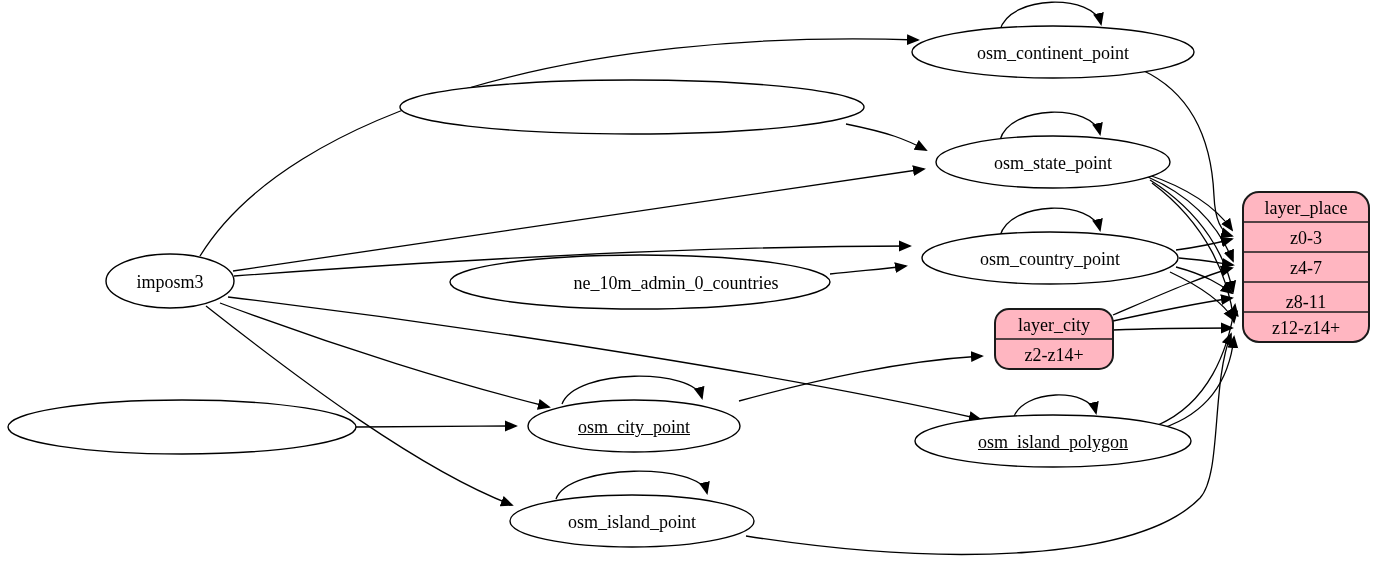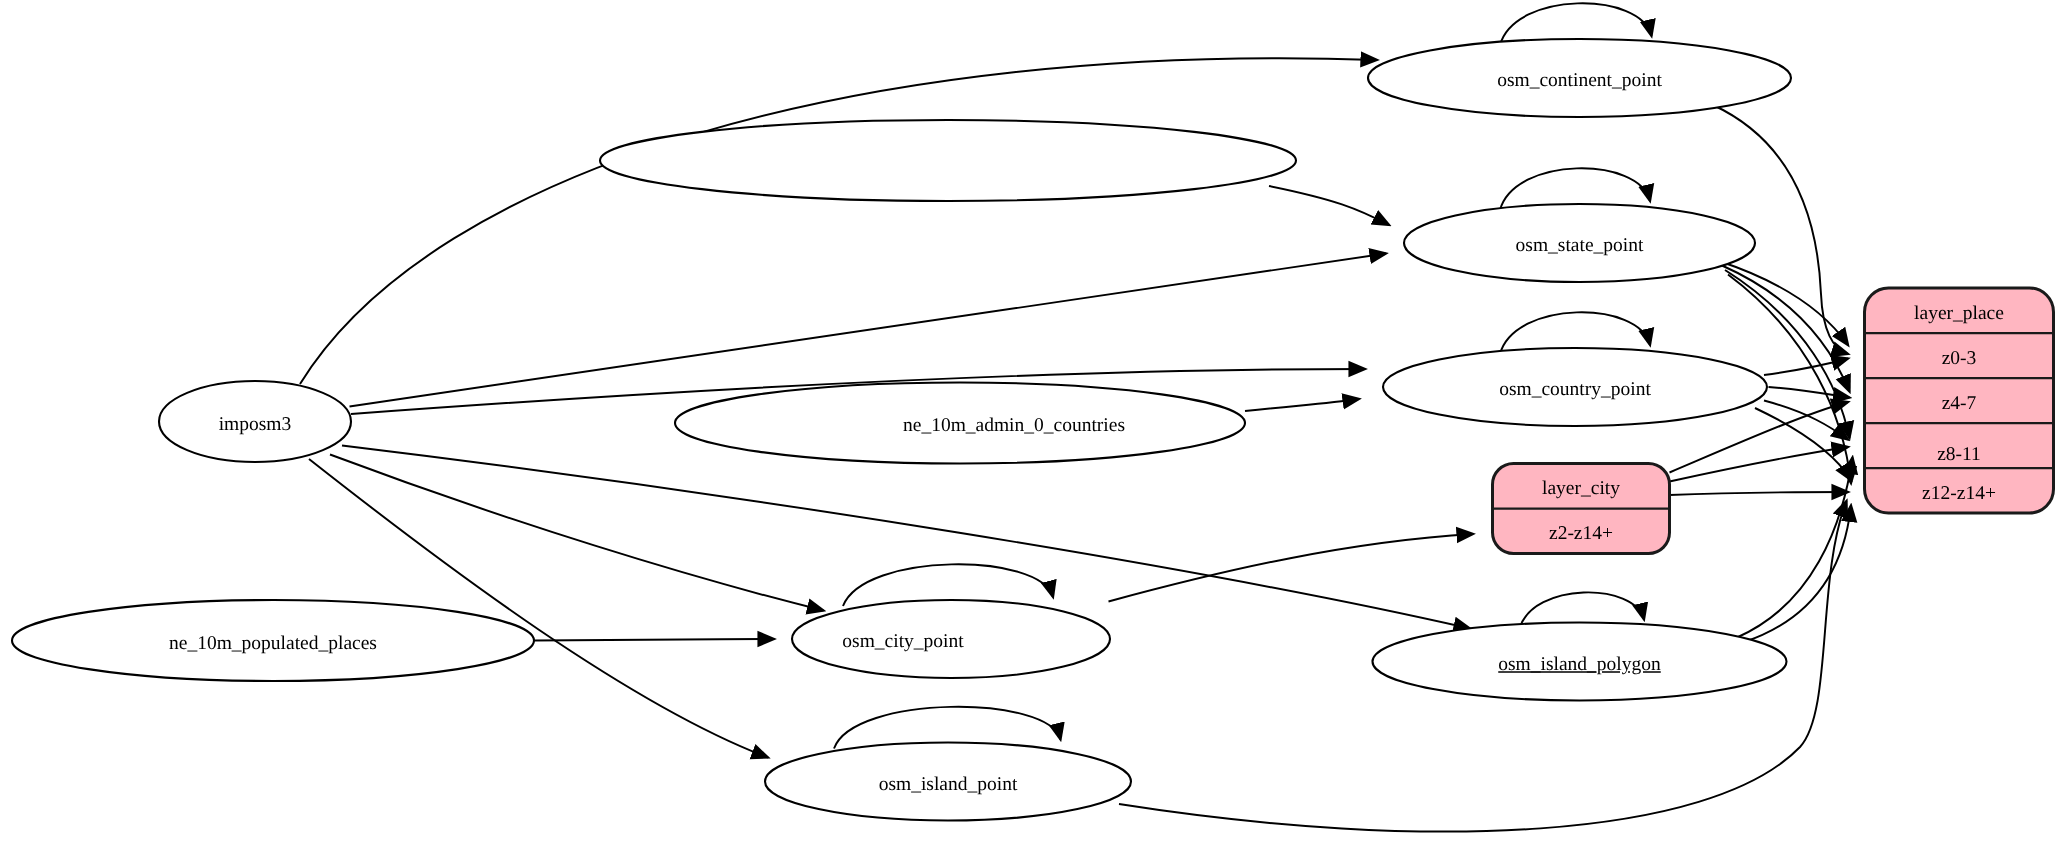--- a/index.html
+++ b/index.html
@@ -7,21 +7,21 @@
     position:relative;
     width:1378px;height:567px;
     background:#ffffff;
     font-family:"Liberation Serif","DejaVu Serif",serif;
     overflow:hidden;
   }
   .canvas svg{position:absolute;left:0;top:0;}
   .lbl{
     position:absolute;
     transform:translate(-50%,-50%);
-    font-size:13px;
+    font-size:18px;
     line-height:1;
     color:#000;
     white-space:nowrap;
     text-align:center;
   }
   .edge{fill:none;stroke:#000;stroke-width:1.3;}
   .loop{fill:none;stroke:#000;stroke-width:1.3;}
   .node-ellipse{fill:#ffffff;stroke:#000;stroke-width:1.4;}
   .record-box{fill:#ffb6c1;stroke:#1a1a1a;stroke-width:2;}
   .record-div{stroke:#1a1a1a;stroke-width:1.5;}
@@ -120,25 +120,24 @@
     <rect class="record-box" x="1243" y="192" width="126" height="150" rx="16" ry="16"></rect>
     <line class="record-div" x1="1243" y1="222" x2="1369" y2="222"></line>
     <line class="record-div" x1="1243" y1="252" x2="1369" y2="252"></line>
     <line class="record-div" x1="1243" y1="282" x2="1369" y2="282"></line>
     <line class="record-div" x1="1243" y1="312" x2="1369" y2="312"></line>
   </g>
 </svg>
 
 <div class="lbl" style="left:170px;top:282px;">imposm3</div>
 <div class="lbl" style="left:676px;top:283px;">ne_10m_admin_0_countries</div>
-<div class="lbl" style="left:182px;top:428px;">ne_10m_populated_places</div>
 <div class="lbl" style="left:1053px;top:53px;">osm_continent_point</div>
 <div class="lbl" style="left:1053px;top:163px;">osm_state_point</div>
 <div class="lbl" style="left:1050px;top:259px;">osm_country_point</div>
-<div class="lbl" style="left:602px;top:427px;">osm_city_point</div>
+<div class="lbl" style="left:634px;top:427px;text-decoration:underline;">osm_city_point</div>
 <div class="lbl" style="left:1053px;top:442px;text-decoration:underline;">osm_island_polygon</div>
 <div class="lbl" style="left:632px;top:522px;text-align:right;">osm_island_point</div>
 
 <div class="lbl" style="left:1054px;top:325px;">layer_city</div>
 <div class="lbl" style="left:1054px;top:355px;">z2-z14+</div>
 
 <div class="lbl" style="left:1306px;top:208px;">layer_place</div>
 <div class="lbl" style="left:1306px;top:238px;">z0-3</div>
 <div class="lbl" style="left:1306px;top:268px;">z4-7</div>
 <div class="lbl" style="left:1306px;top:302px;">z8-11</div>

